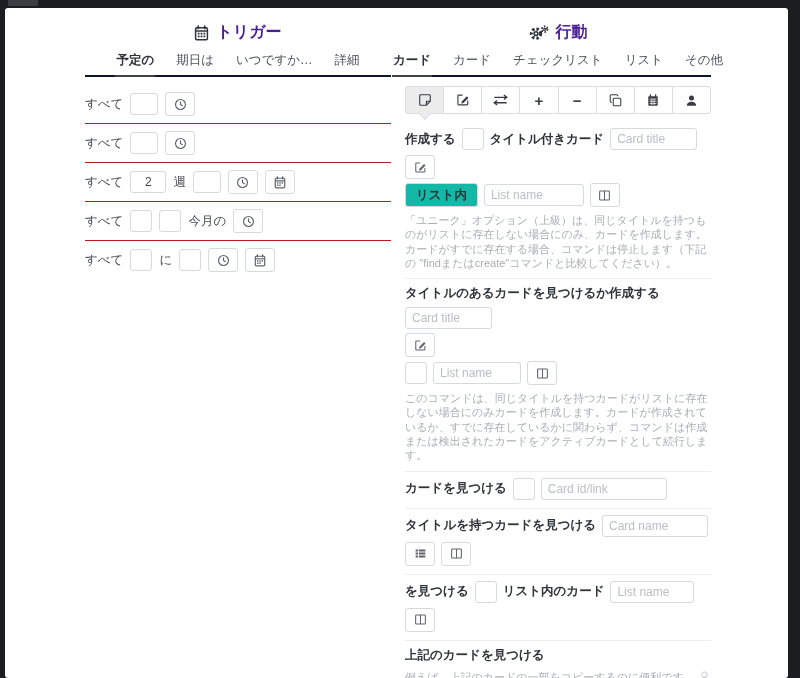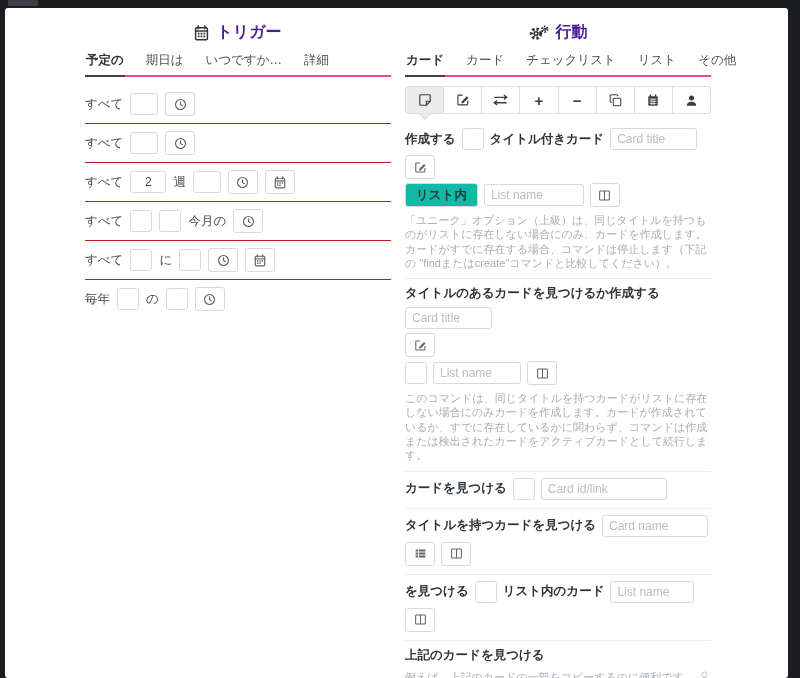--- a/index.html
+++ b/index.html
@@ -14,21 +14,21 @@
     background:#ffffff;border-radius:3px;overflow:hidden;
   }
   .col{position:absolute;top:0;}
   .col-left{left:80px;width:306px;}
   .col-right{left:400px;width:306px;}
 
   .heading{
     margin-top:14px;display:flex;align-items:center;justify-content:center;gap:7px;
     font-size:16px;font-weight:700;color:#4c1d95;
   }
-  .tabs{display:flex;gap:20px;margin-top:9px;border-bottom:2px solid #ec4899;}
+  .tabs{display:flex;gap:20px;margin-top:9px;border-bottom:2px solid #0f172a;justify-content:center;}
   .tab{font-size:12.5px;color:#4c5156;padding:0 1px 6px;cursor:pointer;white-space:nowrap;}
   .tab.active{font-weight:700;color:#2f3439;border-bottom:2px solid #3f4347;margin-bottom:-2px;}
 
   .trow{
     display:flex;align-items:center;gap:7px;padding:7px 0;
     border-bottom:1px solid #b91c1c;font-size:12.5px;color:#46494d;
   }
   .trow:last-child{border-bottom:none;}
 
   .inp{
@@ -202,32 +202,20 @@
                 <rect x="4" y="8.2" width="1.9" height="1.9"></rect>
                 <rect x="7.05" y="8.2" width="1.9" height="1.9"></rect>
                 <rect x="10.1" y="8.2" width="1.9" height="1.9"></rect>
                 <rect x="4" y="11.2" width="1.9" height="1.9"></rect>
                 <rect x="7.05" y="11.2" width="1.9" height="1.9"></rect>
               </g>
             </svg>
         </button>
       </div>
 
-      <div class="trow">
-        <span>毎年</span>
-        <input class="inp inp-xs" style="">
-        <span>の</span>
-        <input class="inp inp-xs" style="">
-        <button class="icon-btn">
-          <svg width="13" height="13" viewBox="0 0 16 16">
-              <circle cx="8" cy="8" r="6.1" fill="none" stroke="currentColor" stroke-width="1.4"></circle>
-              <path d="M8 4.6V8l2.3 1.5" fill="none" stroke="currentColor" stroke-width="1.4" stroke-linecap="round"></path>
-            </svg>
-        </button>
-      </div>
     </div>
   </div>
 
   <div class="col col-right">
     <div class="heading">
       <span>
         <svg width="20" height="16" viewBox="0 0 20 16">
             <g fill="none" stroke="#2f3439">
               <circle cx="7" cy="8.6" r="4.7" stroke-width="3" stroke-dasharray="2.4 2.0"></circle>
               <circle cx="7" cy="8.6" r="1.9" stroke-width="1.6"></circle>

